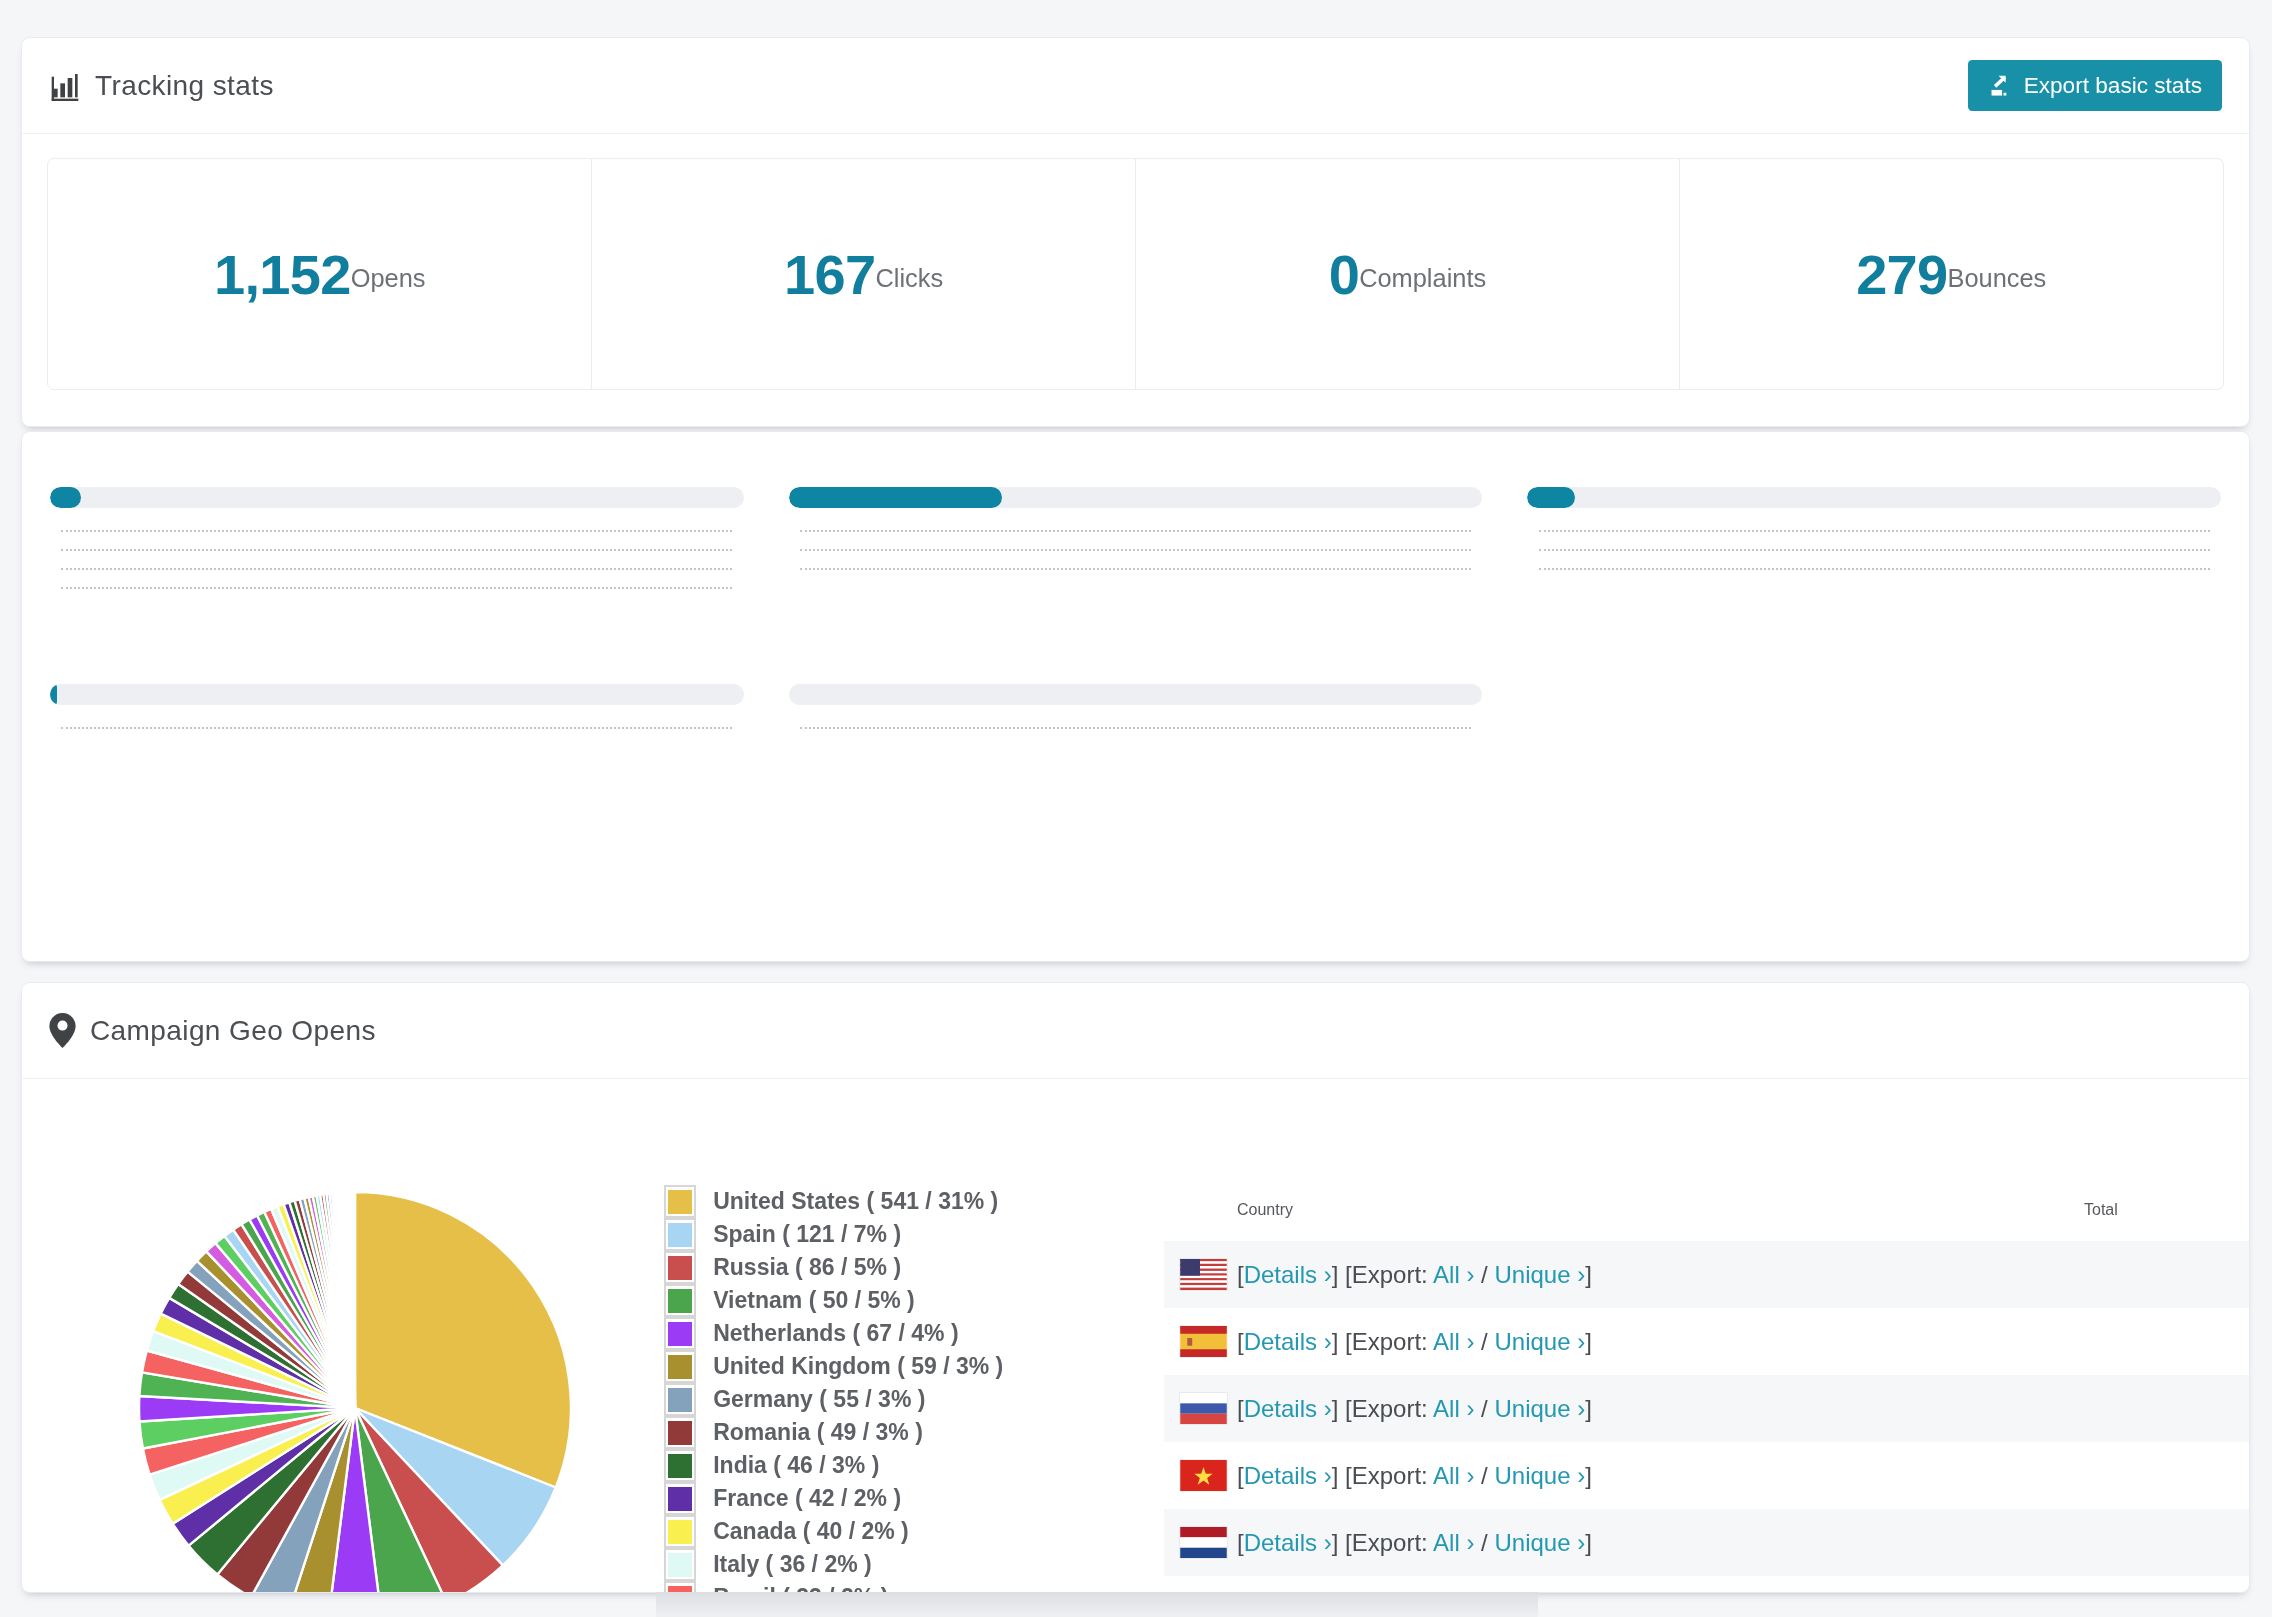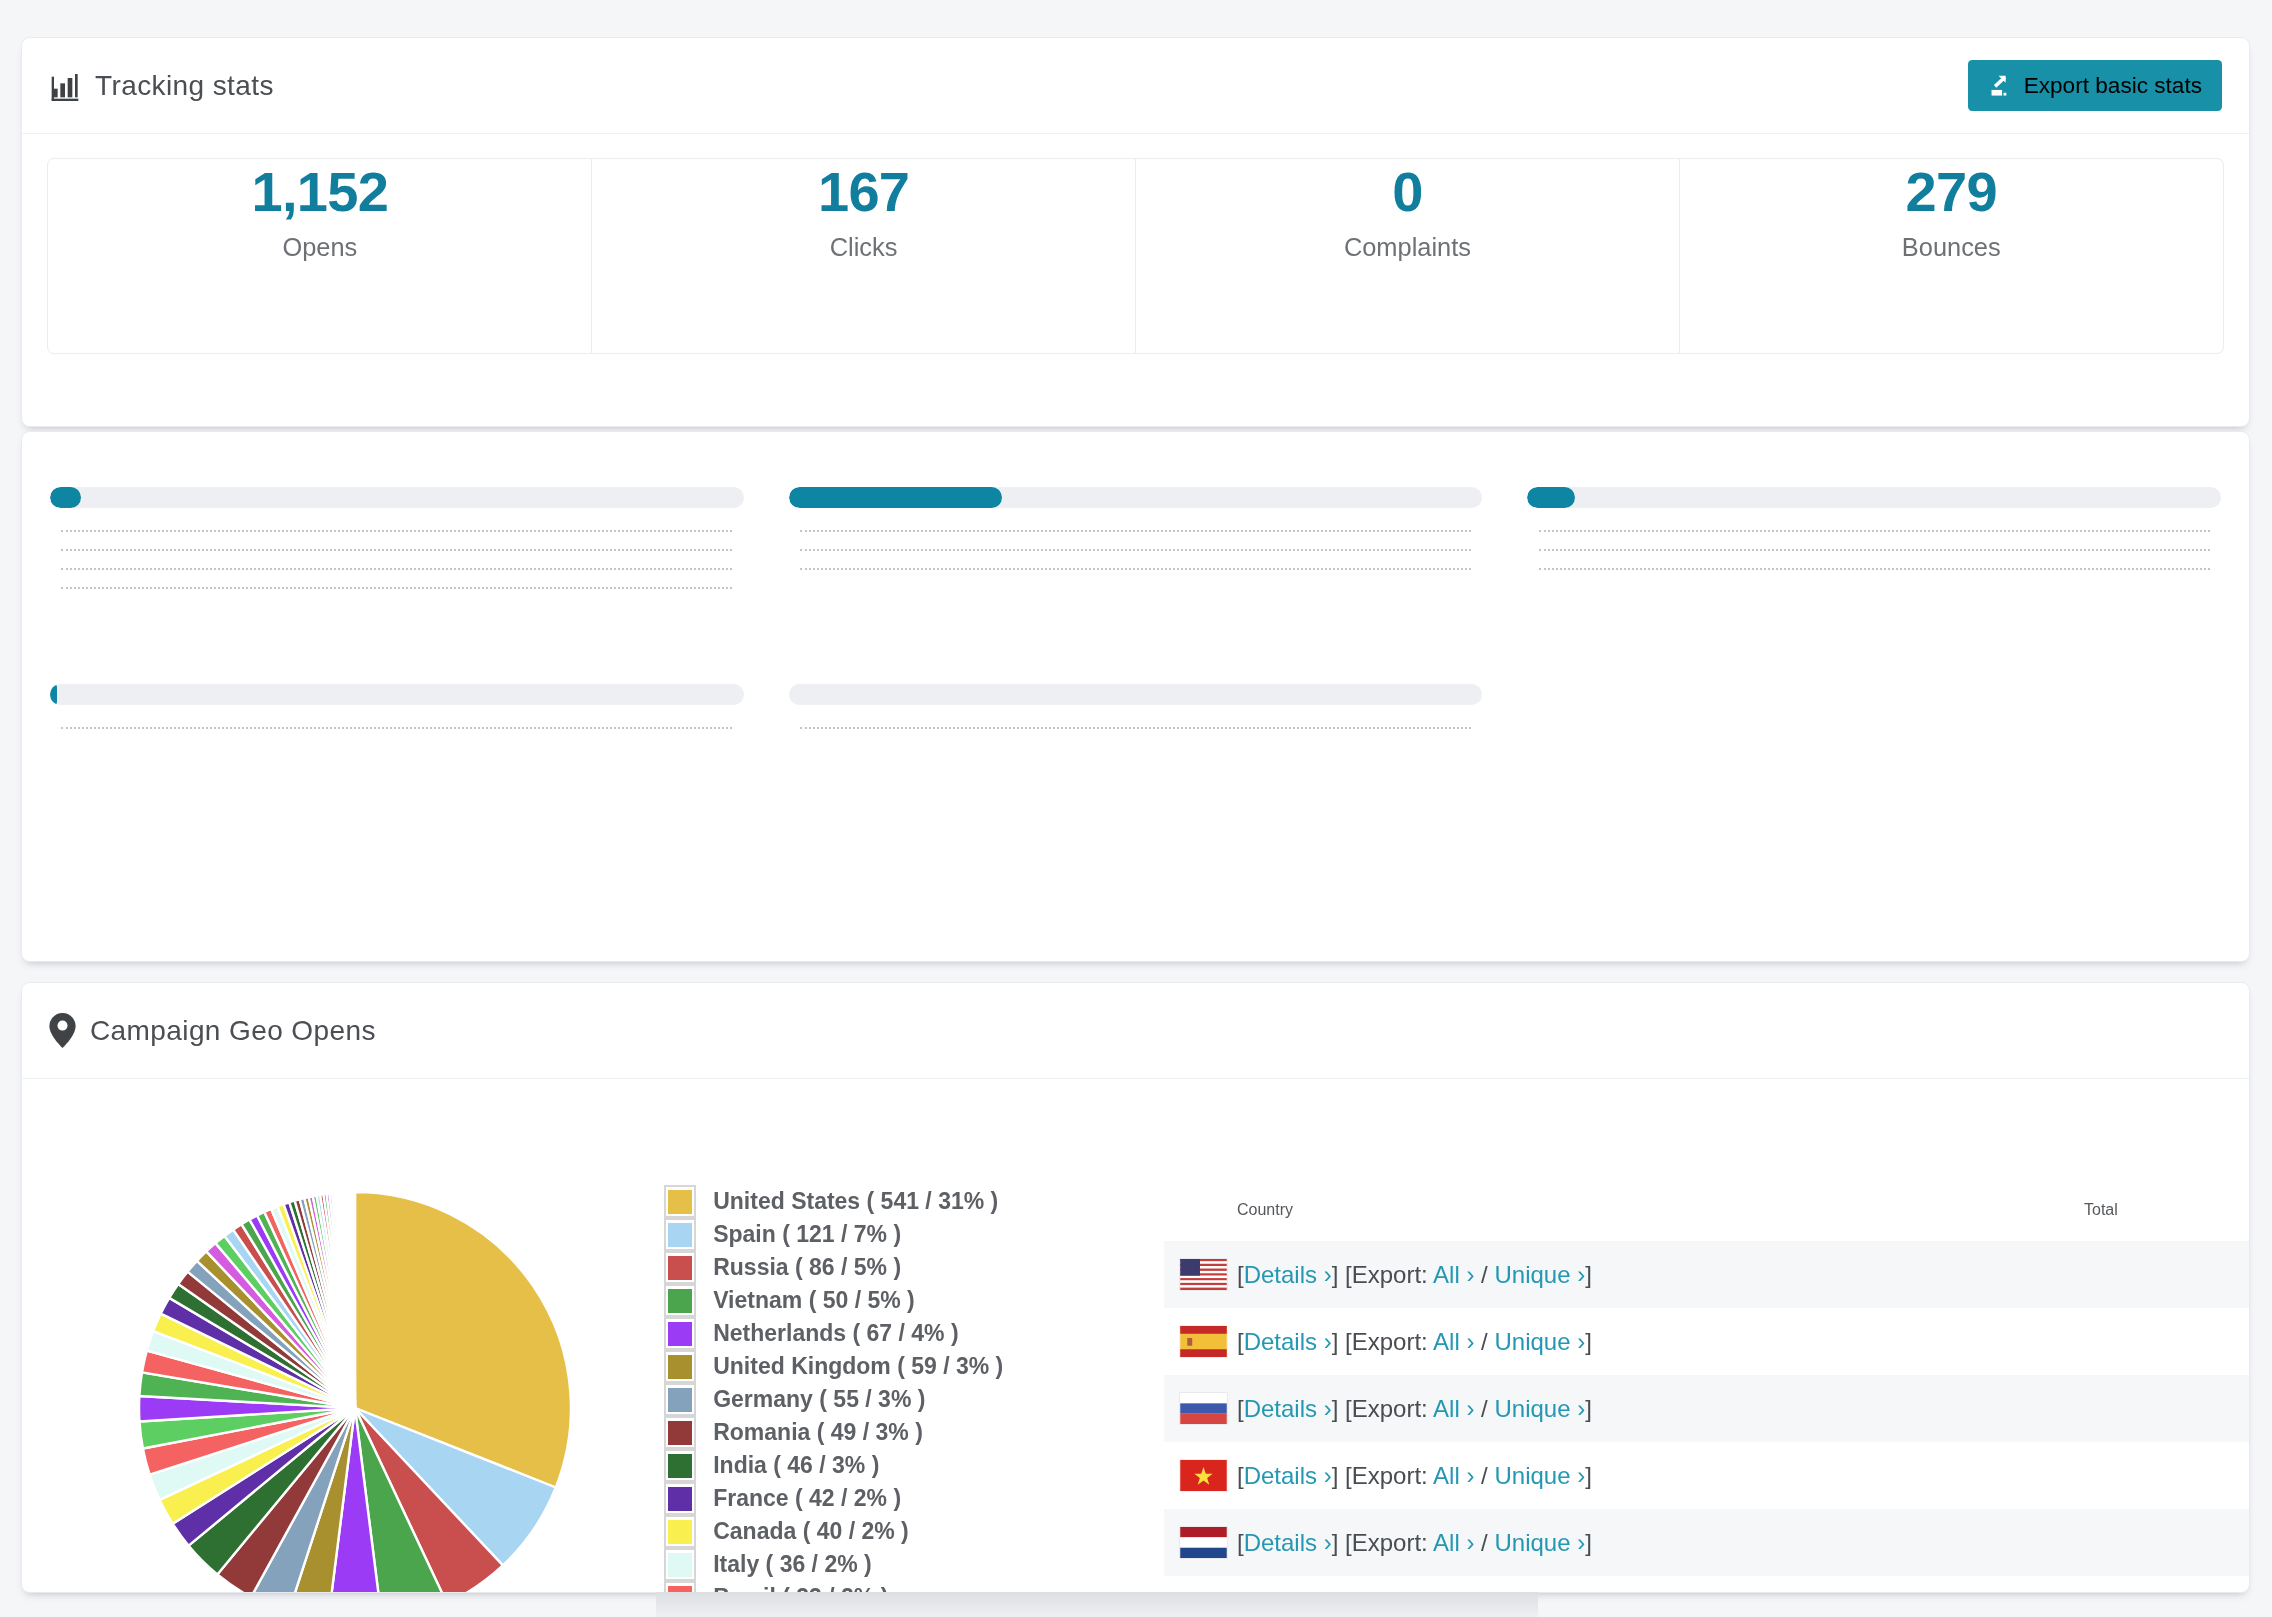--- a/index.html
+++ b/index.html
@@ -23,29 +23,29 @@
   .card-header{
     height:96px;display:flex;align-items:center;padding:0 27px;
     border-bottom:1.4px solid #eef0f2;box-sizing:border-box;
   }
   .card-title{font-size:28px;color:#4b4e52;font-weight:500;margin-left:14px;letter-spacing:0.4px;}
   .hicon{flex:0 0 auto;display:flex;align-items:center;}
 
   
   .btn-export{
     margin-left:auto;display:flex;align-items:center;gap:10px;
-    background:#1790a8;color:#000000;border:none;border-radius:4.2px;
+    background:#1790a8;color:#ffffff;border:none;border-radius:4.2px;
     height:51px;padding:0 20px;font-size:22.6px;font-family:inherit;cursor:pointer;
   }
 
   
   #stats-row{display:flex;margin:24px 25.4px 0 25.4px;}
   .stat-cell{
-    flex:1 1 0;height:196px;background:#fff;border:0.7px solid #eaedf0;
-    display:flex;flex-direction:column;align-items:center;justify-content:flex-start;
+    flex:1 1 0;height:232px;background:#fff;border:0.7px solid #eaedf0;
+    display:flex;align-items:center;justify-content:center;
     box-sizing:border-box;
   }
   .stat-cell + .stat-cell{border-left:none;}
   .stat-cell:first-child{border-radius:7px 0 0 7px;}
   .stat-cell:last-child{border-radius:0 7px 7px 0;}
   .stat-value{font-size:56px;font-weight:700;color:#117e9e;letter-spacing:-0.7px;}
   .stat-label{font-size:25.4px;color:#6d7176;margin-top:8.5px;}
 
   
   #rates-grid{

